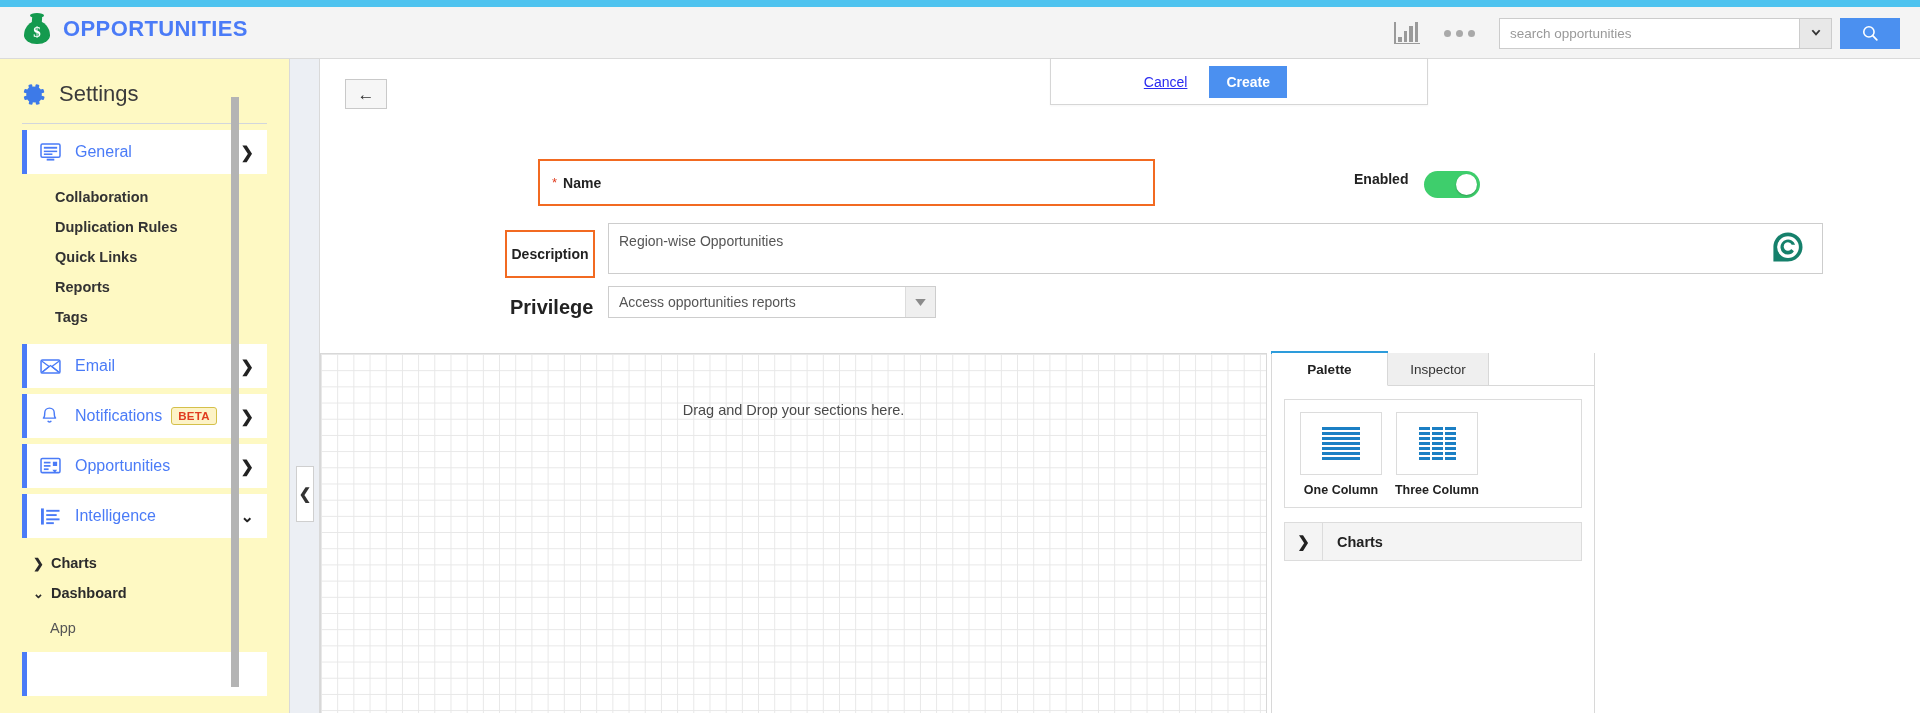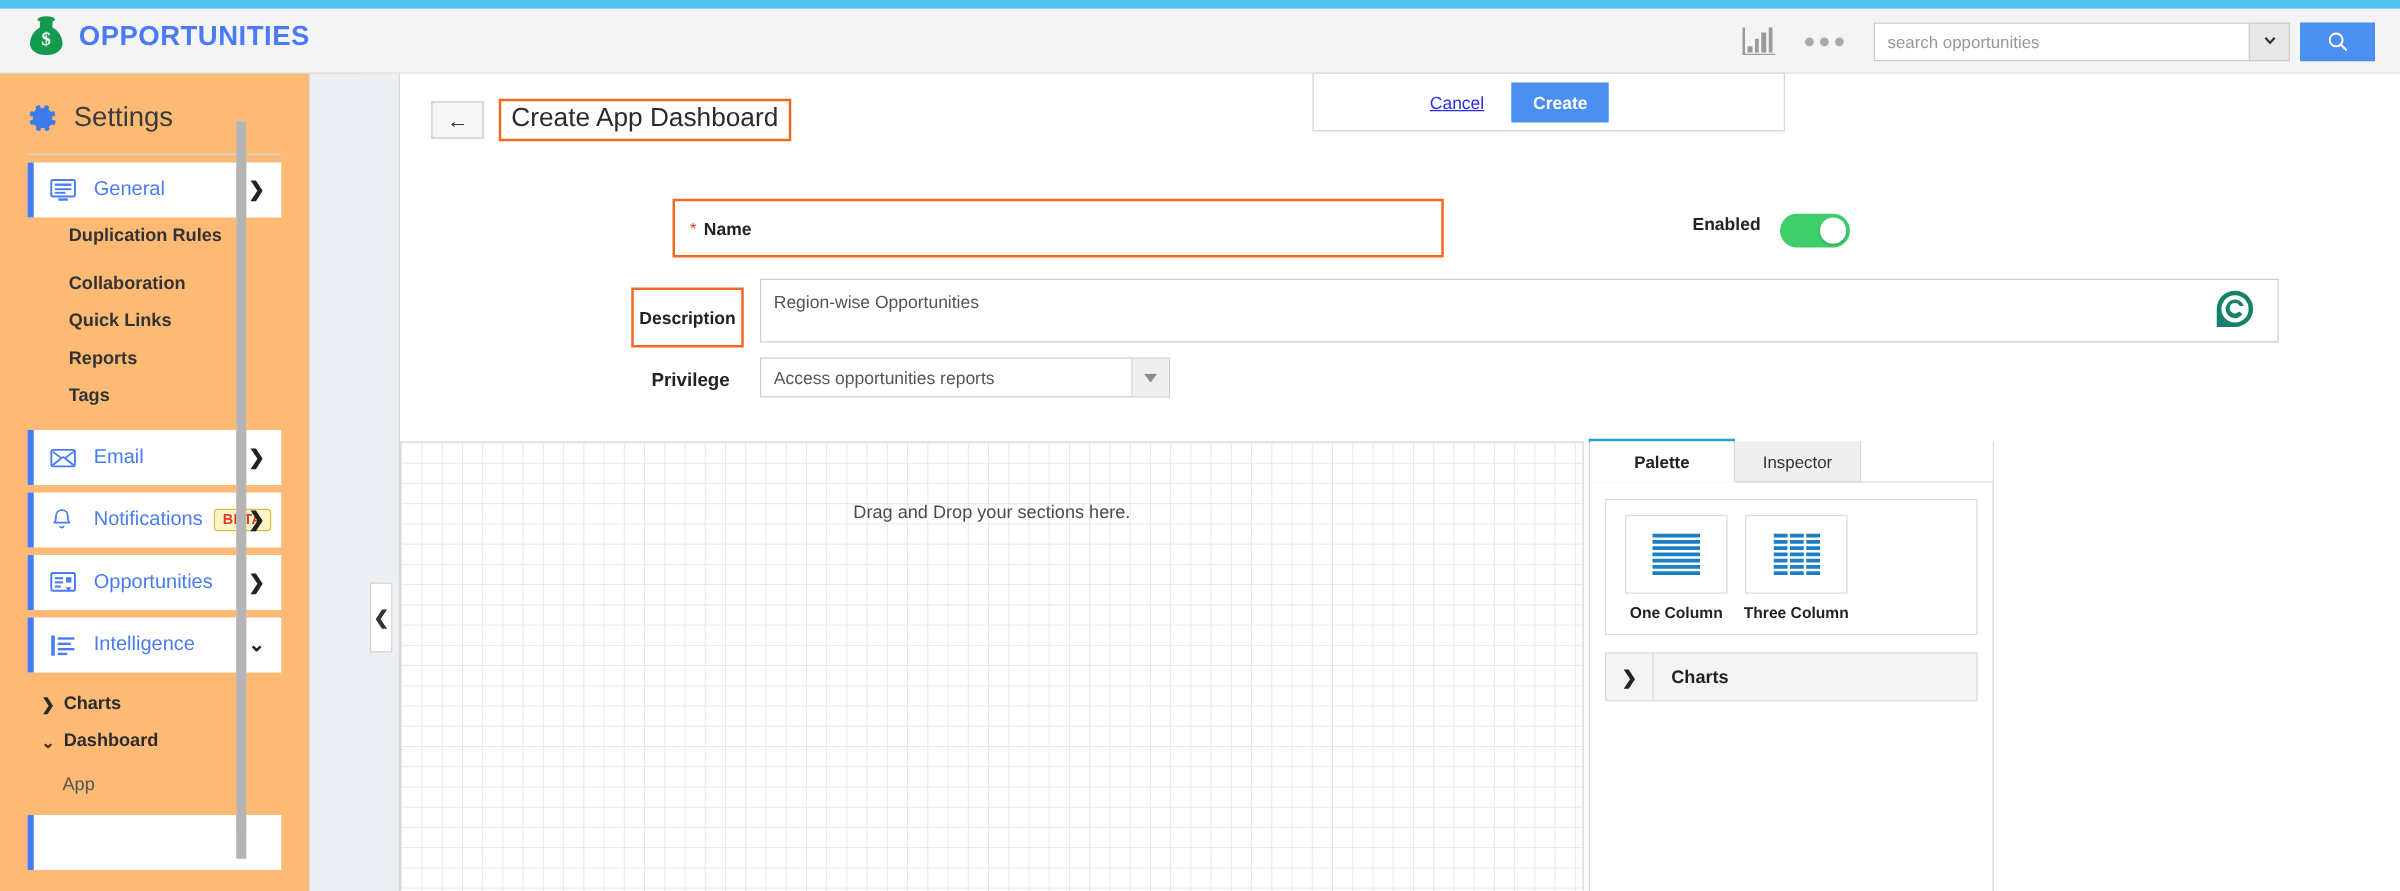--- a/index.html
+++ b/index.html
@@ -72,22 +72,22 @@
     display:flex; align-items:center; justify-content:center; cursor:pointer;
   }
   .search-caret svg { width:14px; height:14px; }
   .search-go {
     width:60px; height:31px; background:#4b90f0; border:none; margin-left:8px;
     display:flex; align-items:center; justify-content:center; cursor:pointer;
   }
 
   
   .sidebar {
-    position:absolute; left:0; top:59px; width:248px; height:654px;
-    background:#fdba74; border-right:1px solid #d9d9d9; overflow:hidden;
+    position:absolute; left:0; top:59px; width:290px; height:654px;
+    background:#fef9c3; border-right:1px solid #d9d9d9; overflow:hidden;
   }
   .settings-head { display:flex; align-items:center; gap:12px; padding:22px 0 0 22px; }
   .gear-icon { width:25px; height:25px; }
   .settings-title { font-size:22px; color:#3b3b3b; }
   .sb-divider { height:1px; background:#d2d6dc; margin:16px 22px 0 22px; }
 
   .sb-group {
     position:relative; height:44px; display:flex; align-items:center;
     background:#ffffff; margin:6px 22px 0 22px; cursor:pointer;
   }
@@ -194,22 +194,22 @@
     position:absolute; left:288px; top:89px; width:1215px; height:51px;
     border:1px solid #cdcdcd; background:#fff; font-size:14px; color:#555;
     padding:8px 46px 8px 10px; outline:none; resize:none;
     font-family:"Liberation Sans", sans-serif; line-height:18px;
   }
   .grammarly {
     position:absolute; left:1452px; top:97px; width:32px; height:32px; cursor:pointer;
   }
 
   .lbl-priv {
-    position:absolute; left:190px; top:162px; width:85px; text-align:center;
-    font-size:15px; font-weight:bold; color:#222;
+    position:absolute; left:190px; top:162px; width:85px; text-align:left;
+    font-size:20px; font-weight:bold; color:#222;
   }
   .priv-select {
     position:absolute; left:288px; top:152px; width:328px; height:32px;
     border:1px solid #cdcdcd; background:#ffffff; display:flex; align-items:center; cursor:pointer;
   }
   .priv-select .pv { flex:1; font-size:14px; color:#555; padding-left:10px; }
   .priv-select .pcaret {
     width:30px; height:100%; background:#efefef; border-left:1px solid #dcdcdc;
     display:flex; align-items:center; justify-content:center;
   }
@@ -339,22 +339,22 @@
           <rect x="1" y="1" width="20" height="14" rx="1.5" fill="none" stroke="#4a7bf7" stroke-width="1.6"></rect>
           <rect x="4" y="4" width="14" height="2" fill="#4a7bf7"></rect>
           <rect x="4" y="8" width="14" height="1.6" fill="#4a7bf7"></rect>
           <rect x="4" y="11" width="9" height="1.6" fill="#4a7bf7"></rect>
           <rect x="7" y="16.5" width="8" height="2" fill="#4a7bf7"></rect>
         </svg>
       </span>
       <span class="glabel">General</span>
       <span class="chev">❯</span>
     </div>
+    <div class="sb-sub first">Collaboration</div>
     <div class="sb-sub">Duplication Rules</div>
-    <div class="sb-sub first">Collaboration</div>
     <div class="sb-sub">Quick Links</div>
     <div class="sb-sub">Reports</div>
     <div class="sb-sub">Tags</div>
 
     <div class="sb-group" style="margin-top:12px">
       <span class="gicon">
         <svg width="21" height="17" viewBox="0 0 22 18">
           <rect x="1" y="2" width="20" height="14" rx="1.5" fill="none" stroke="#4a7bf7" stroke-width="1.6"></rect>
           <path d="M2 15 L9.5 9 L2 3.5" fill="none" stroke="#4a7bf7" stroke-width="1.4"></path>
           <path d="M20 15 L12.5 9 L20 3.5" fill="none" stroke="#4a7bf7" stroke-width="1.4"></path>
@@ -427,21 +427,20 @@
   <div class="collapse-handle">
     <span>❮</span>
   </div>
 
   <div class="main">
 
     <div class="page-head">
       <div class="back-btn">
         <span>←</span>
       </div>
-      <div class="page-title">Create App Dashboard</div>
     </div>
 
     <div class="action-panel">
       <span class="cancel-link">Cancel</span>
       <button class="create-btn">Create</button>
     </div>
 
     <div class="form-area">
 
       <div class="row-name">

